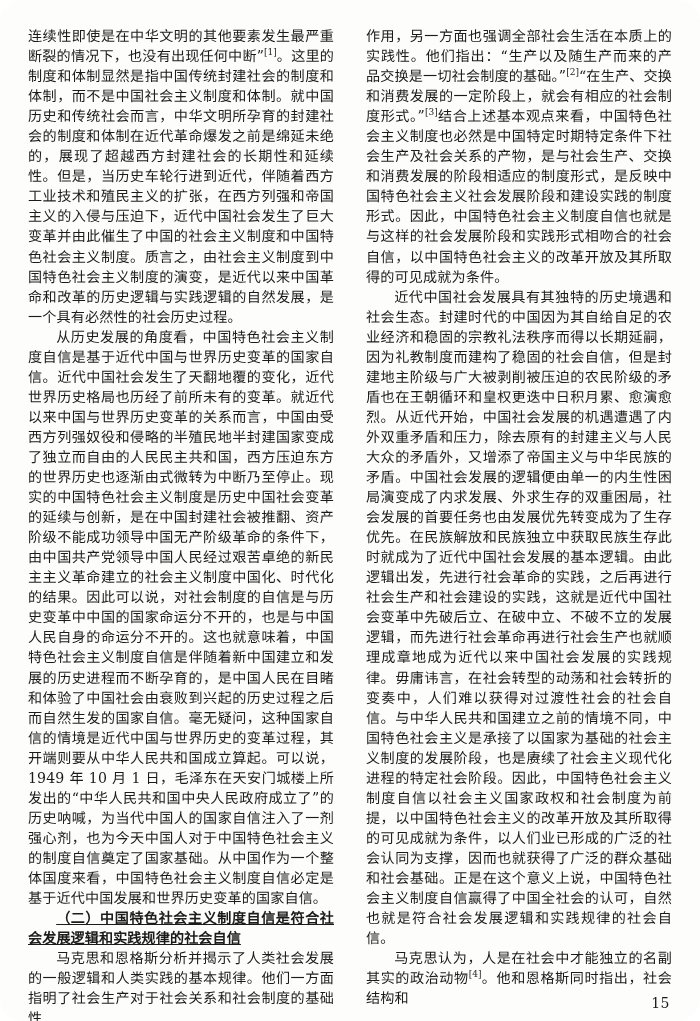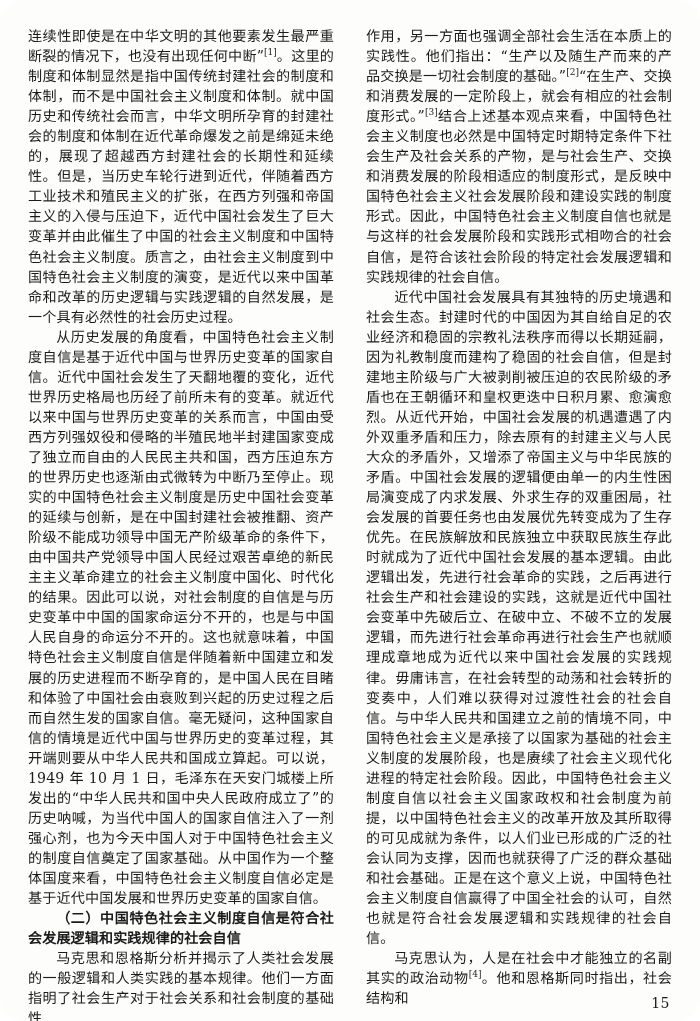--- a/index.html
+++ b/index.html
@@ -63,20 +63,21 @@
     margin: 0;
     font-size: 14.1px;
     line-height: 20.05px;
     font-weight: bold;
     font-family: "DejaVu Sans", "Liberation Sans", sans-serif;
     text-align: justify;
     text-justify: inter-character;
     text-indent: 2em;
     letter-spacing: 0.1px;
     word-break: break-all;
+    text-decoration: underline;
   }
 
   sup.fn {
     font-size: 9px;
     vertical-align: super;
     line-height: 0;
     letter-spacing: 0;
     font-family: "DejaVu Serif", "Liberation Serif", serif;
   }
 
@@ -100,21 +101,21 @@
       <div>
           <p class="body-par cont"><span>连续性即使是在中华文明的其他要素发生最严重断裂的情况下，也没有出现任何中断”</span><sup class="fn">[1]</sup><span>。这里的制度和体制显然是指中国传统封建社会的制度和体制，而不是中国社会主义制度和体制。就中国历史和传统社会而言，中华文明所孕育的封建社会的制度和体制在近代革命爆发之前是绵延未绝的，展现了超越西方封建社会的长期性和延续性。但是，当历史车轮行进到近代，伴随着西方工业技术和殖民主义的扩张，在西方列强和帝国主义的入侵与压迫下，近代中国社会发生了巨大变革并由此催生了中国的社会主义制度和中国特色社会主义制度。质言之，由社会主义制度到中国特色社会主义制度的演变，是近代以来中国革命和改革的历史逻辑与实践逻辑的自然发展，是一个具有必然性的社会历史过程。</span></p>
           <p class="body-par"><span>从历史发展的角度看，中国特色社会主义制度自信是基于近代中国与世界历史变革的国家自信。近代中国社会发生了天翻地覆的变化，近代世界历史格局也历经了前所未有的变革。就近代以来中国与世界历史变革的关系而言，中国由受西方列强奴役和侵略的半殖民地半封建国家变成了独立而自由的人民民主共和国，西方压迫东方的世界历史也逐渐由式微转为中断乃至停止。现实的中国特色社会主义制度是历史中国社会变革的延续与创新，是在中国封建社会被推翻、资产阶级不能成功领导中国无产阶级革命的条件下，由中国共产党领导中国人民经过艰苦卓绝的新民主主义革命建立的社会主义制度中国化、时代化的结果。因此可以说，对社会制度的自信是与历史变革中中国的国家命运分不开的，也是与中国人民自身的命运分不开的。这也就意味着，中国特色社会主义制度自信是伴随着新中国建立和发展的历史进程而不断孕育的，是中国人民在目睹和体验了中国社会由衰败到兴起的历史过程之后而自然生发的国家自信。毫无疑问，这种国家自信的情境是近代中国与世界历史的变革过程，其开端则要从中华人民共和国成立算起。可以说，1949 年 10 月 1 日，毛泽东在天安门城楼上所发出的“中华人民共和国中央人民政府成立了”的历史呐喊，为当代中国人的国家自信注入了一剂强心剂，也为今天中国人对于中国特色社会主义的制度自信奠定了国家基础。从中国作为一个整体国度来看，中国特色社会主义制度自信必定是基于近代中国发展和世界历史变革的国家自信。</span></p>
           <h3 class="section-heading">（二）中国特色社会主义制度自信是符合社会发展逻辑和实践规律的社会自信</h3>
           <p class="body-par"><span>马克思和恩格斯分析并揭示了人类社会发展的一般逻辑和人类实践的基本规律。他们一方面指明了社会生产对于社会关系和社会制度的基础性</span></p>
         </div>
     </div>
 
     <div class="column">
       <div>
-          <p class="body-par cont"><span>作用，另一方面也强调全部社会生活在本质上的实践性。他们指出：“生产以及随生产而来的产品交换是一切社会制度的基础。”</span><sup class="fn">[2]</sup><span>“在生产、交换和消费发展的一定阶段上，就会有相应的社会制度形式。”</span><sup class="fn">[3]</sup><span>结合上述基本观点来看，中国特色社会主义制度也必然是中国特定时期特定条件下社会生产及社会关系的产物，是与社会生产、交换和消费发展的阶段相适应的制度形式，是反映中国特色社会主义社会发展阶段和建设实践的制度形式。因此，中国特色社会主义制度自信也就是与这样的社会发展阶段和实践形式相吻合的社会自信，是符合该社会阶段的特定社会发展逻辑和实践规律的社会自信。</span></p>
+          <p class="body-par cont"><span>作用，另一方面也强调全部社会生活在本质上的实践性。他们指出：“生产以及随生产而来的产品交换是一切社会制度的基础。”</span><sup class="fn">[2]</sup><span>“在生产、交换和消费发展的一定阶段上，就会有相应的社会制度形式。”</span><sup class="fn">[3]</sup><span>结合上述基本观点来看，中国特色社会主义制度也必然是中国特定时期特定条件下社会生产及社会关系的产物，是与社会生产、交换和消费发展的阶段相适应的制度形式，是反映中国特色社会主义社会发展阶段和建设实践的制度形式。因此，中国特色社会主义制度自信也就是与这样的社会发展阶段和实践形式相吻合的社会自信，以中国特色社会主义的改革开放及其所取得的可见成就为条件。</span></p>
           <p class="body-par"><span>近代中国社会发展具有其独特的历史境遇和社会生态。封建时代的中国因为其自给自足的农业经济和稳固的宗教礼法秩序而得以长期延嗣，因为礼教制度而建构了稳固的社会自信，但是封建地主阶级与广大被剥削被压迫的农民阶级的矛盾也在王朝循环和皇权更迭中日积月累、愈演愈烈。从近代开始，中国社会发展的机遇遭遇了内外双重矛盾和压力，除去原有的封建主义与人民大众的矛盾外，又增添了帝国主义与中华民族的矛盾。中国社会发展的逻辑便由单一的内生性困局演变成了内求发展、外求生存的双重困局，社会发展的首要任务也由发展优先转变成为了生存优先。在民族解放和民族独立中获取民族生存此时就成为了近代中国社会发展的基本逻辑。由此逻辑出发，先进行社会革命的实践，之后再进行社会生产和社会建设的实践，这就是近代中国社会变革中先破后立、在破中立、不破不立的发展逻辑，而先进行社会革命再进行社会生产也就顺理成章地成为近代以来中国社会发展的实践规律。毋庸讳言，在社会转型的动荡和社会转折的变奏中，人们难以获得对过渡性社会的社会自信。与中华人民共和国建立之前的情境不同，中国特色社会主义是承接了以国家为基础的社会主义制度的发展阶段，也是赓续了社会主义现代化进程的特定社会阶段。因此，中国特色社会主义制度自信以社会主义国家政权和社会制度为前提，以中国特色社会主义的改革开放及其所取得的可见成就为条件，以人们业已形成的广泛的社会认同为支撑，因而也就获得了广泛的群众基础和社会基础。正是在这个意义上说，中国特色社会主义制度自信赢得了中国全社会的认可，自然也就是符合社会发展逻辑和实践规律的社会自信。</span></p>
           <p class="body-par"><span>马克思认为，人是在社会中才能独立的名副其实的政治动物</span><sup class="fn">[4]</sup><span>。他和恩格斯同时指出，社会结构和</span></p>
         </div>
     </div>
 
   </div>
 
   <div class="page-number">15</div>
 </div>
 

